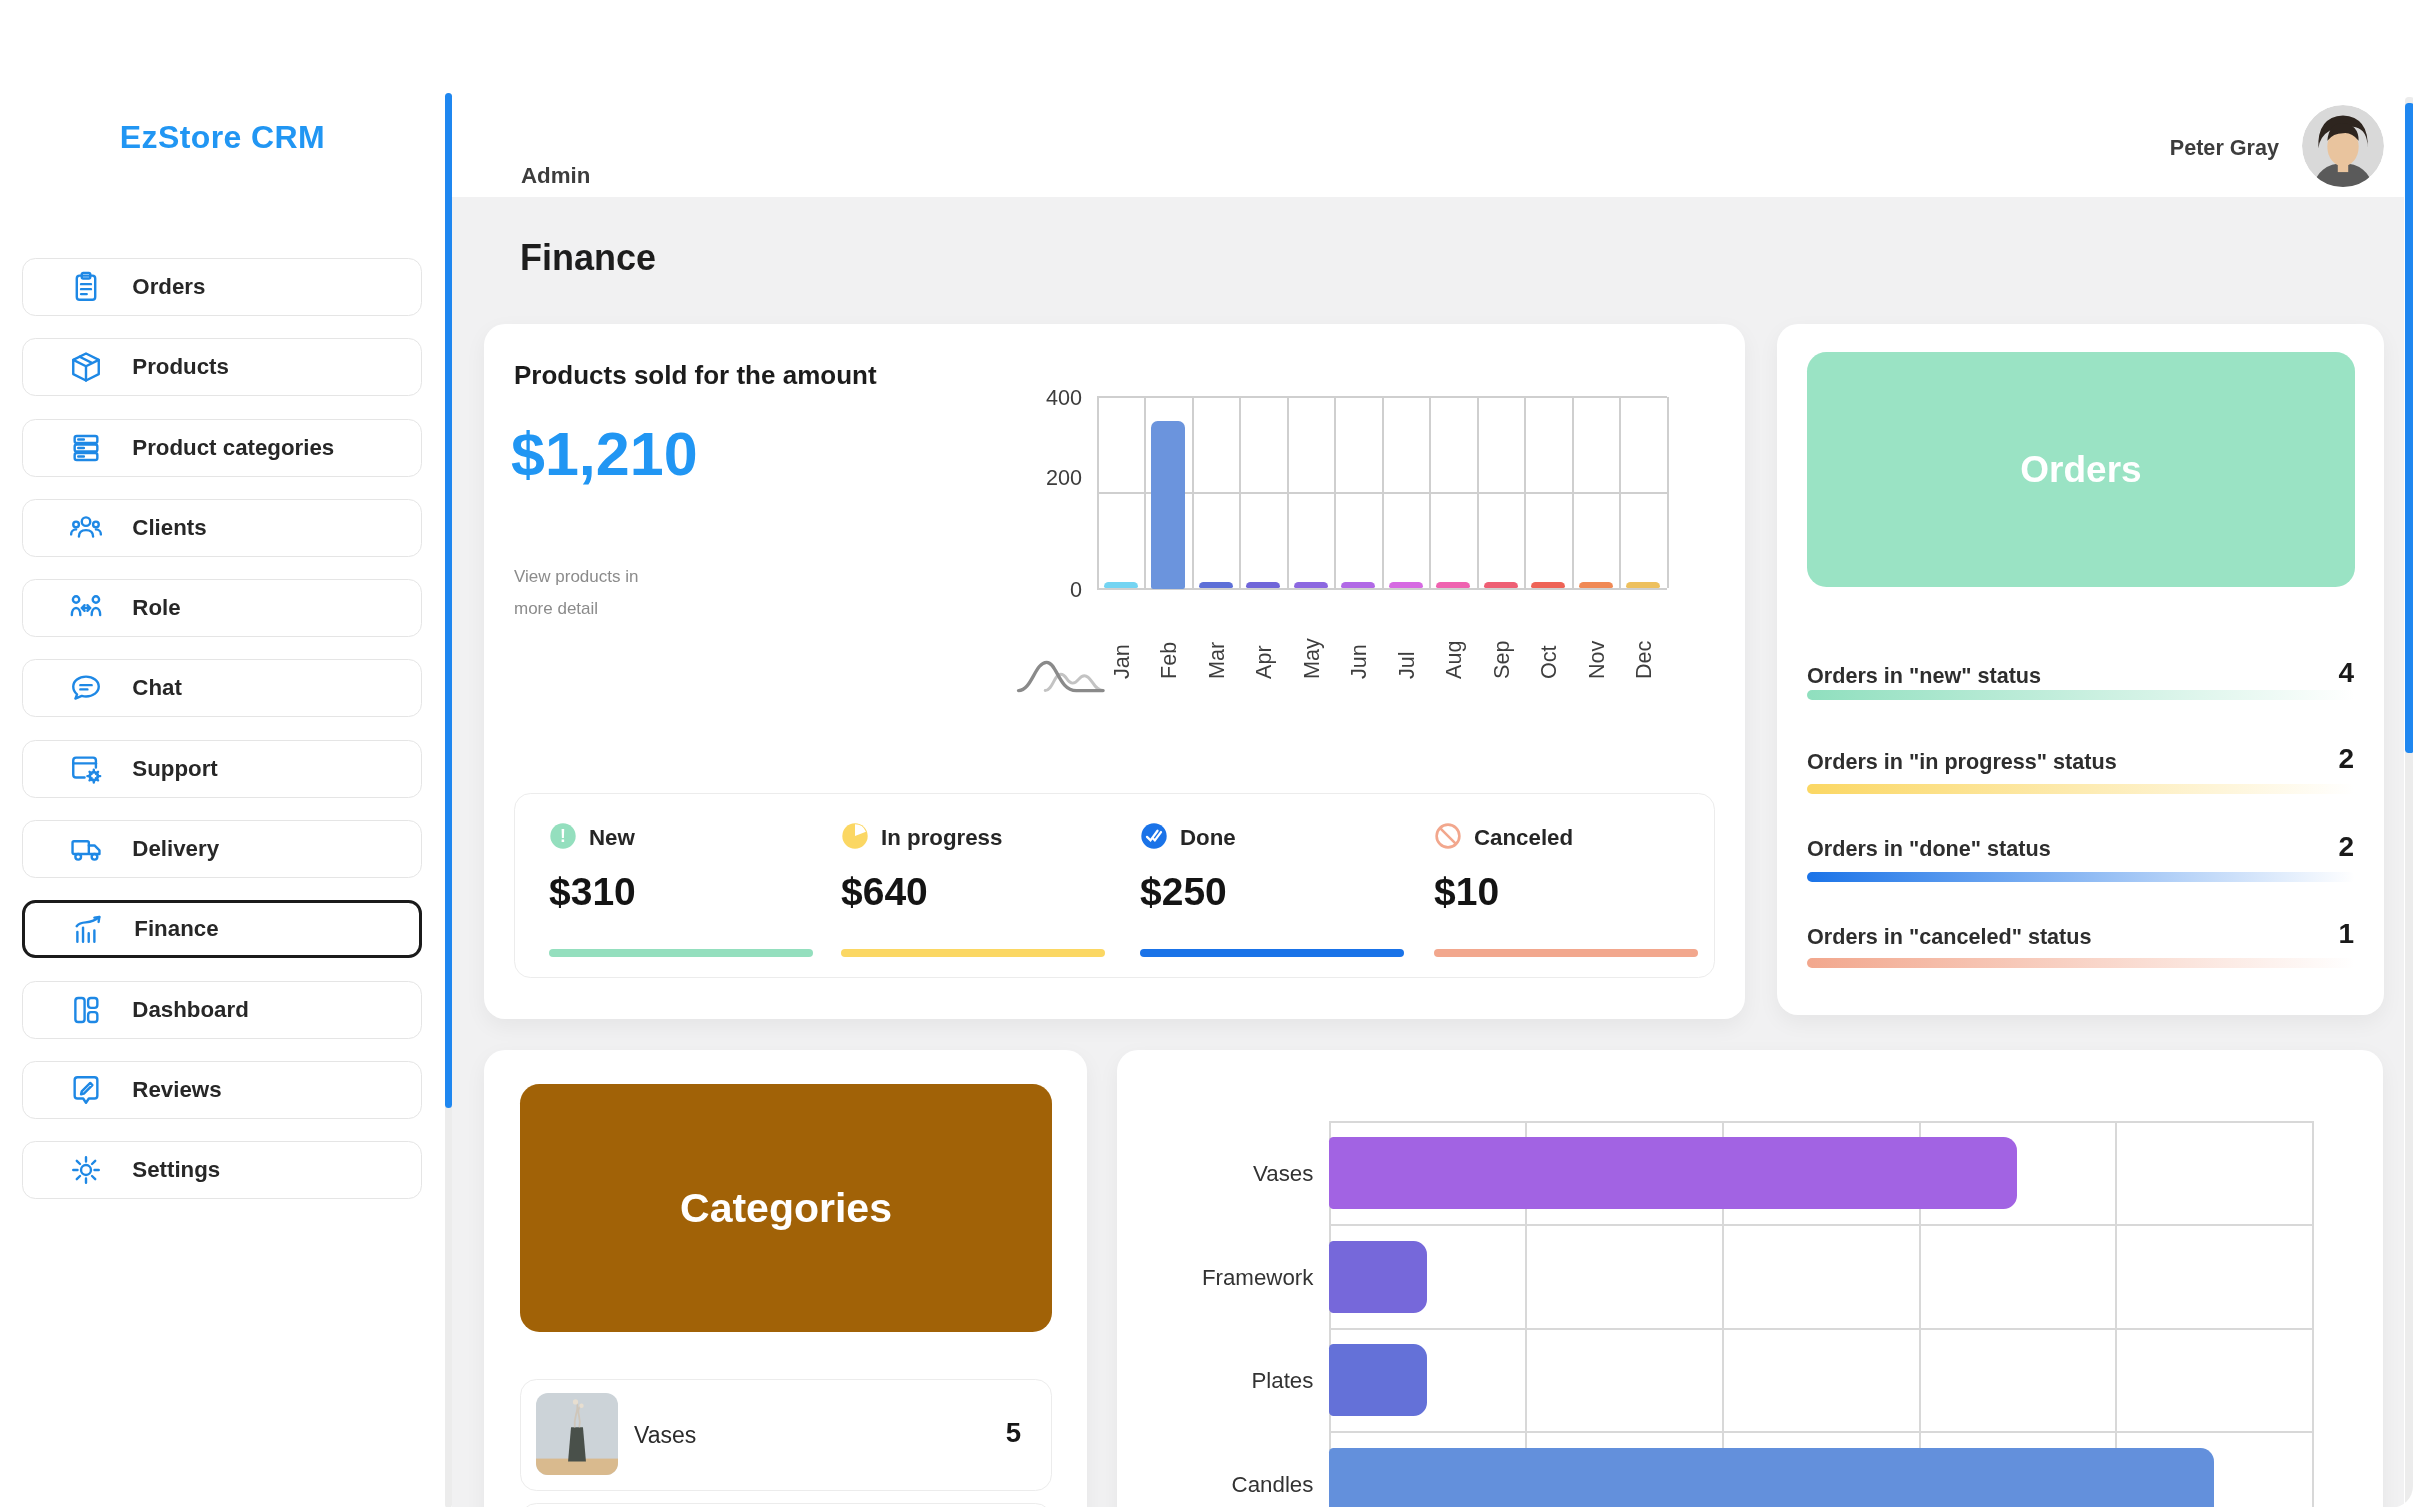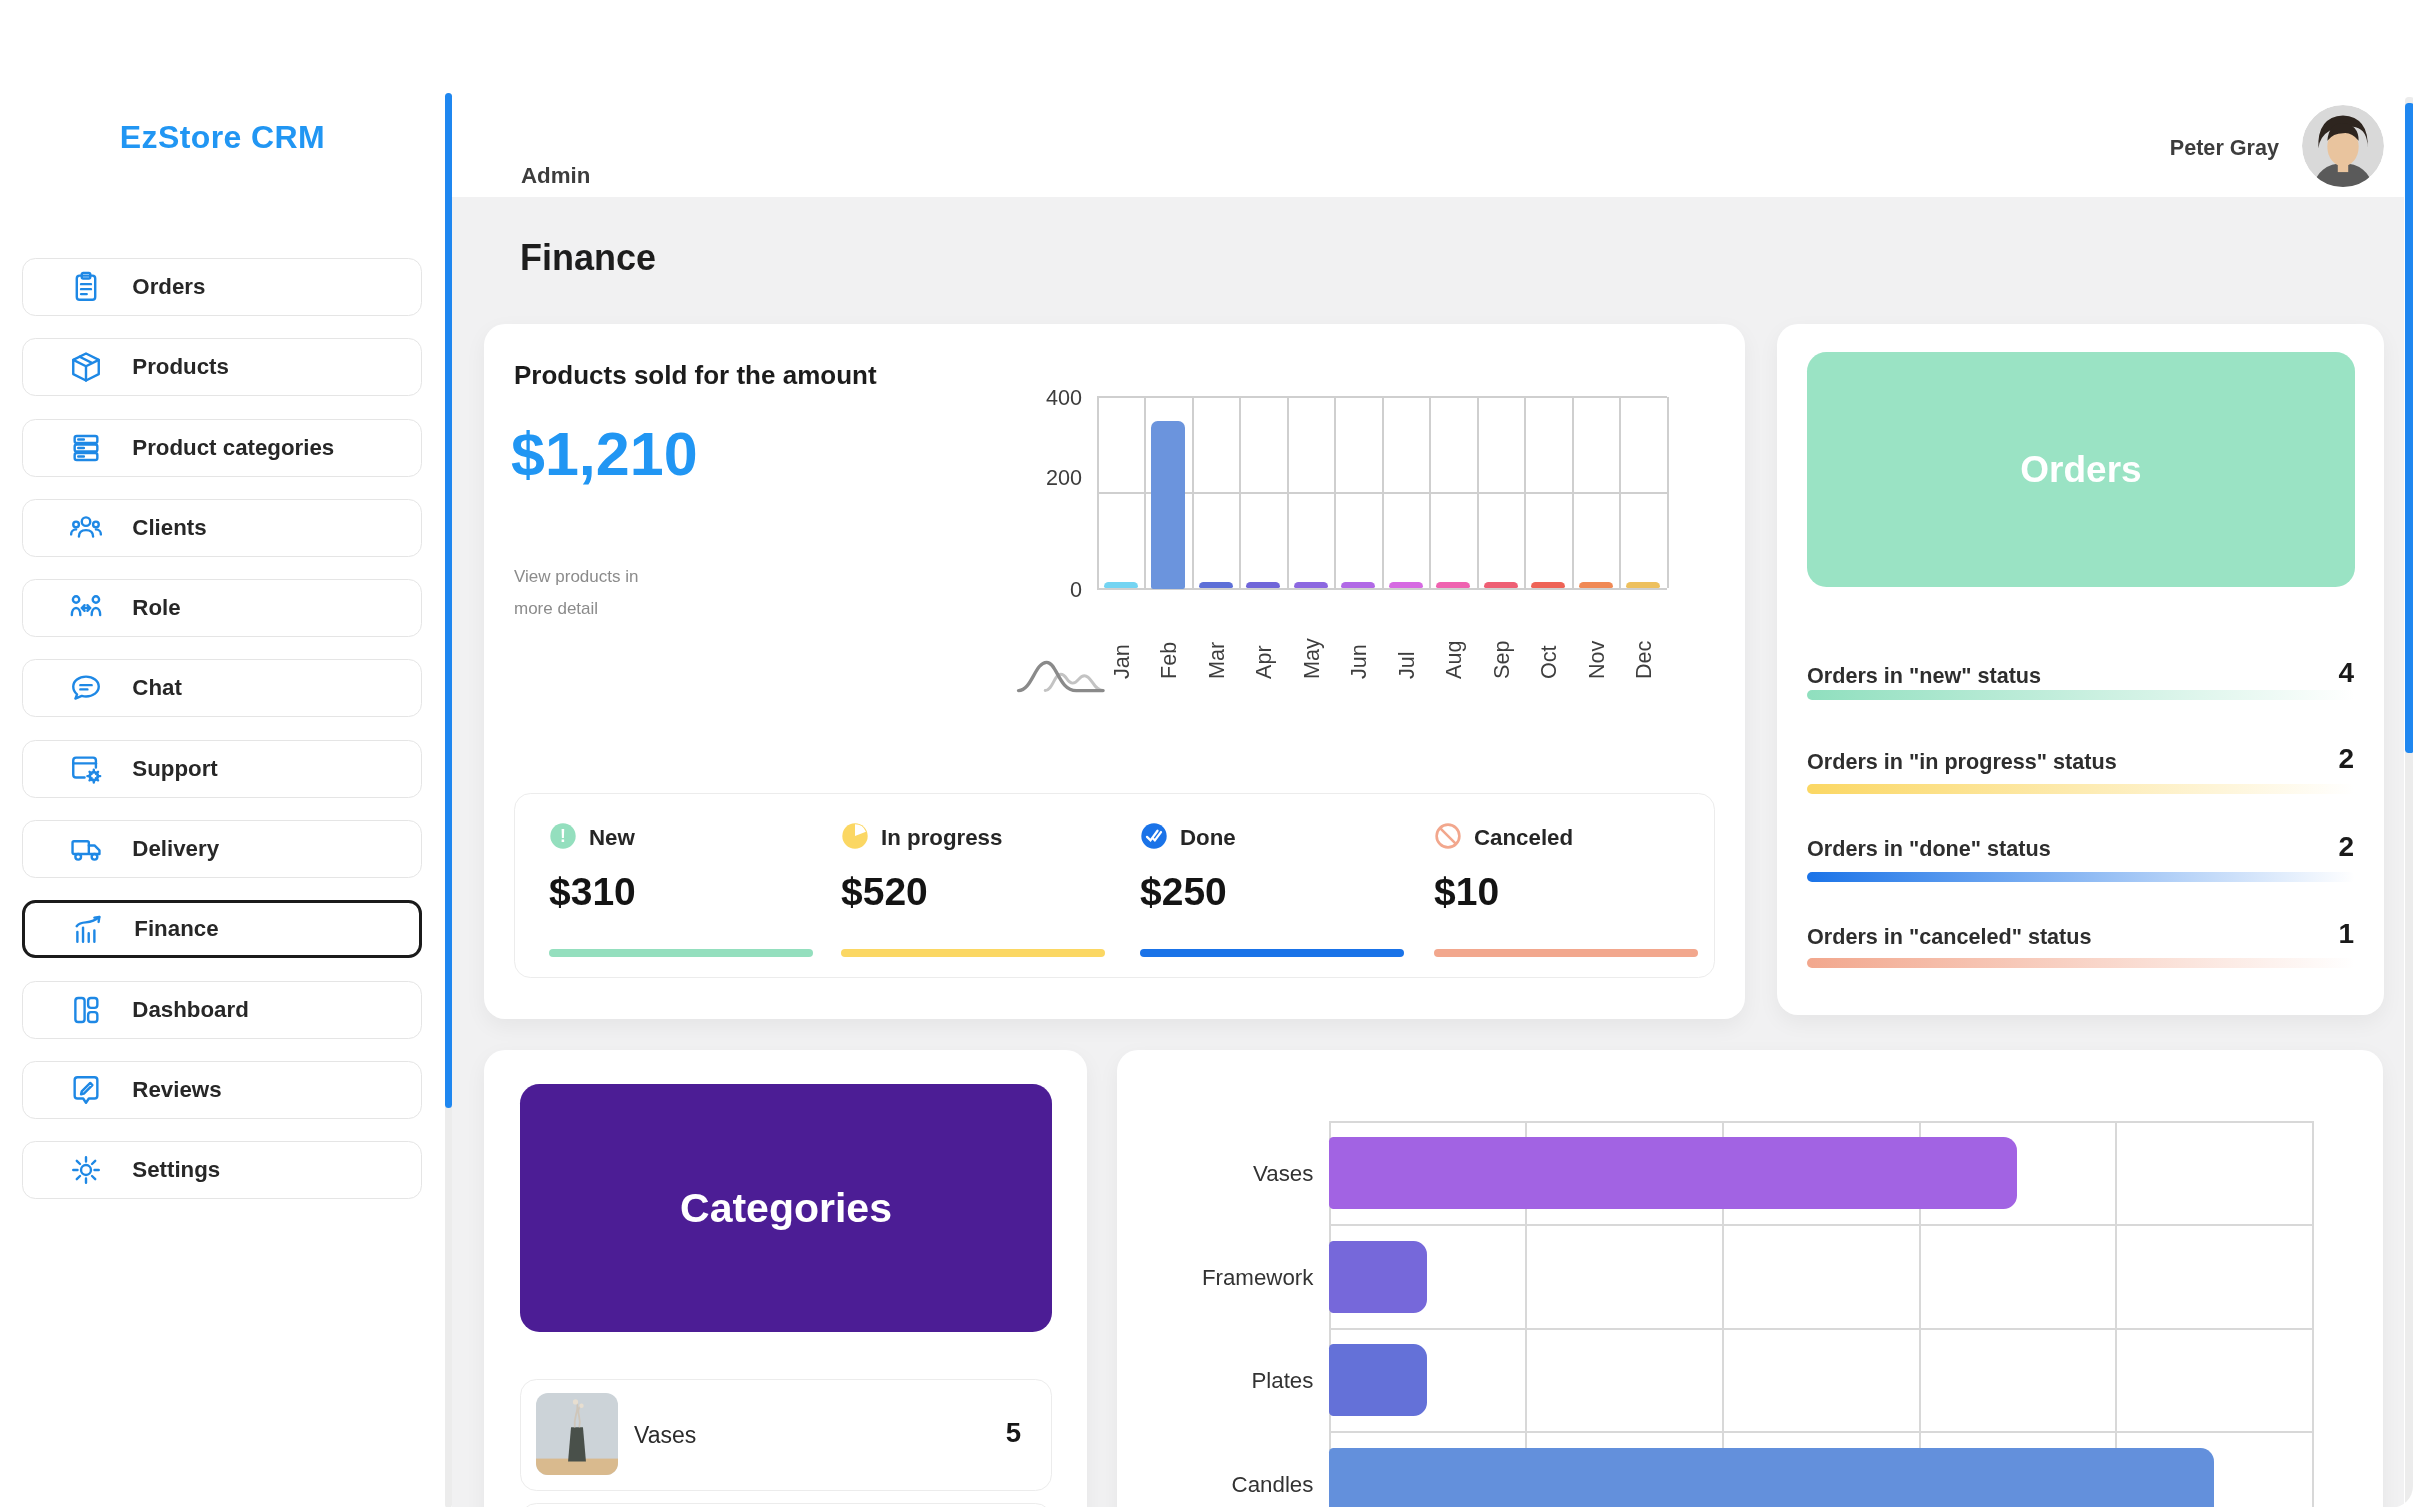--- a/index.html
+++ b/index.html
@@ -296,21 +296,21 @@
      <div class="st-bar" style="background:#94dfbe;"></div>
         </div>
         <div class="st-col" style="left: 326px; width: 276px;">
           <div class="st-head">
        <span><svg width="28" height="28" viewBox="0 0 32 32">
                 <circle cx="16" cy="16" r="14.5" fill="#fbd763"></circle>
                 <path d="M16 16 L16 2.5 A13.5 13.5 0 0 1 28.5 11 Z" fill="#fff"></path>
               </svg></span>
        <span class="st-label">In progress</span>
      </div>
-     <div class="st-amount">$520</div>
+     <div class="st-amount">$640</div>
      <div class="st-bar" style="background:#fbd763;"></div>
         </div>
         <div class="st-col" style="left: 625px; width: 276px;">
           <div class="st-head">
        <span><svg width="28" height="28" viewBox="0 0 32 32">
                 <circle cx="16" cy="16" r="14.5" fill="#1a73e8"></circle>
                 <path d="M8 17l4 4 8-11" fill="none" stroke="#fff" stroke-width="2.6" stroke-linecap="round"></path>
                 <path d="M14.5 18.5l2.5 2.5 7-9.5" fill="none" stroke="#fff" stroke-width="2.6" stroke-linecap="round"></path>
               </svg></span>
        <span class="st-label">Done</span>
@@ -346,21 +346,21 @@
         <div class="ord-row-label" style="top: 512px;">Orders in "done" status</div>
         <div class="ord-row-count" style="top: 507px;">2</div>
         <div class="ord-row-bar" style="top: 548px; background: linear-gradient(to right, rgb(26, 115, 232), rgba(26, 115, 232, 0));"></div>
         <div class="ord-row-label" style="top: 600px;">Orders in "canceled" status</div>
         <div class="ord-row-count" style="top: 594px;">1</div>
         <div class="ord-row-bar" style="top: 634px; background: linear-gradient(to right, rgb(242, 167, 141), rgba(242, 167, 141, 0));"></div>
       </div>
   </div>
 
   <div class="card" id="cat-card">
-    <div class="block-btn" id="cat-block" style="background: #4c1d95;">
+    <div class="block-btn" id="cat-block" style="background: #a16207;">
       <span>Categories</span>
     </div>
     <div id="cat-list">
         <div class="cat-item" style="top: 329px;">
           <span class="cat-thumb"><svg width="82" height="82" viewBox="0 0 110 110">
               <rect width="110" height="110" fill="#ccd3d8"></rect>
               <rect y="88" width="110" height="22" fill="#d9ba8e"></rect>
               <path d="M47 46 L63 46 L67 92 L43 92 Z" fill="#49504a"></path>
               <path d="M52 46 C50 30 58 26 55 12 M58 46 C62 32 52 28 60 16" stroke="#cfc6ba" stroke-width="2.4" fill="none"></path>
               <circle cx="53" cy="12" r="3.5" fill="#e7ded0"></circle>

